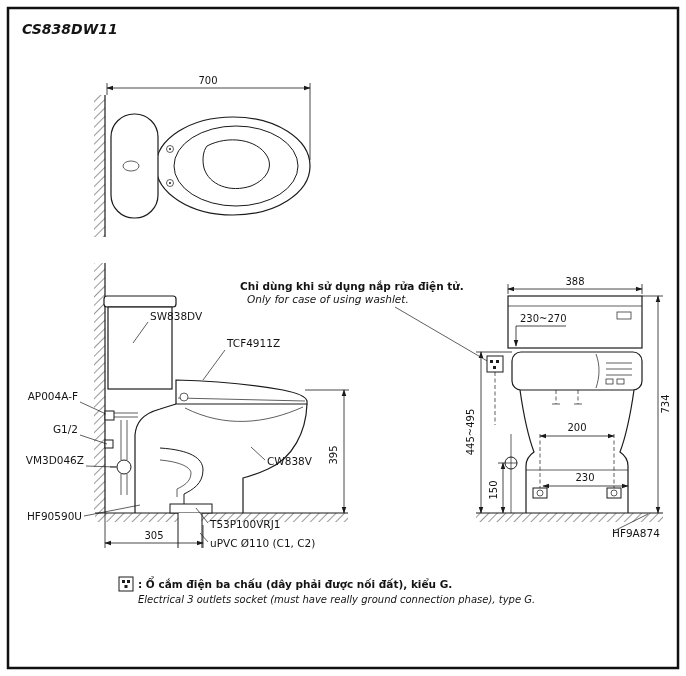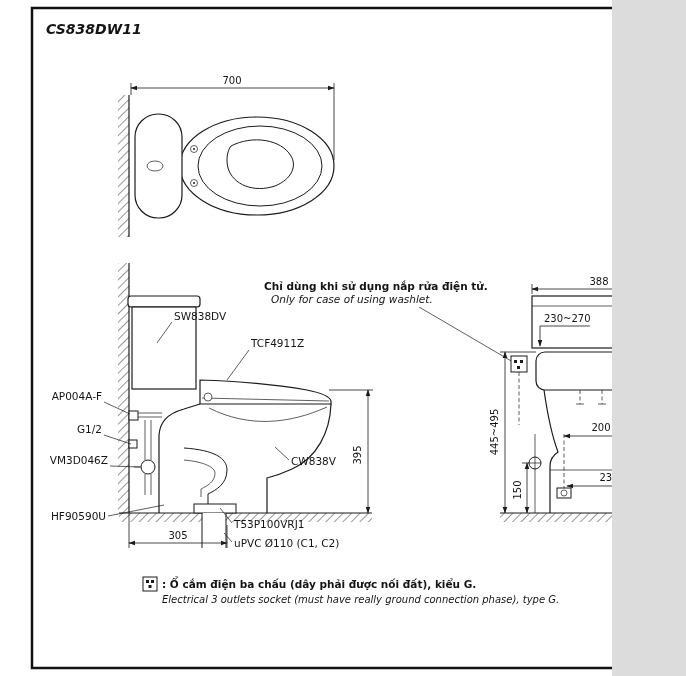--- a/index.html
+++ b/index.html
@@ -1,16 +1,16 @@
 <!DOCTYPE html>
 <html><head>
 <meta charset="utf-8">
 <style>
   html,body{margin:0;padding:0;background:#dcdcdc;}
-  .page{width:588px;height:676px;background:#ffffff;position:relative;overflow:hidden;padding-left:24px;}
+  .page{width:686px;height:676px;background:#ffffff;position:relative;overflow:hidden;}
   svg{display:block;}
   .ln{stroke:#1b1b1b;stroke-width:1.2;fill:none;}
   .md{stroke:#1b1b1b;stroke-width:1;fill:none;}
   .tn{stroke:#1b1b1b;stroke-width:0.7;fill:none;}
   .dim{stroke:#1b1b1b;stroke-width:0.8;fill:none;}
   .dash{stroke-dasharray:4 2.5;}
   .fw{fill:#ffffff;}
   .fk{fill:#1b1b1b;stroke:none;}
   text{font-family:"DejaVu Sans",sans-serif;fill:#141414;}
   .t-title{font-size:14px;font-weight:bold;font-style:italic;}

